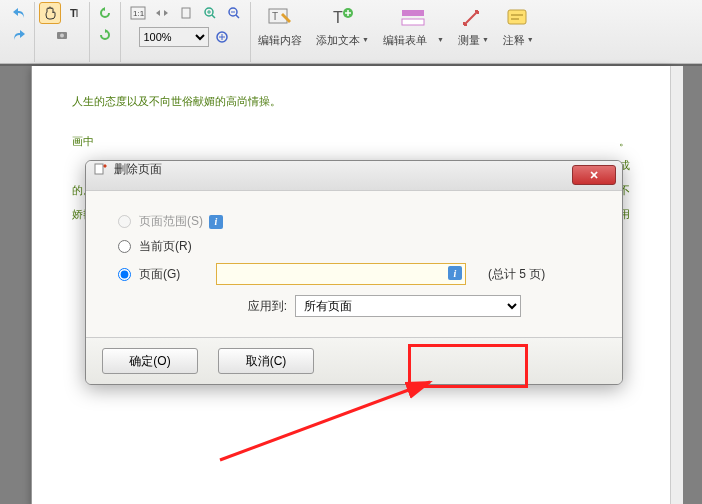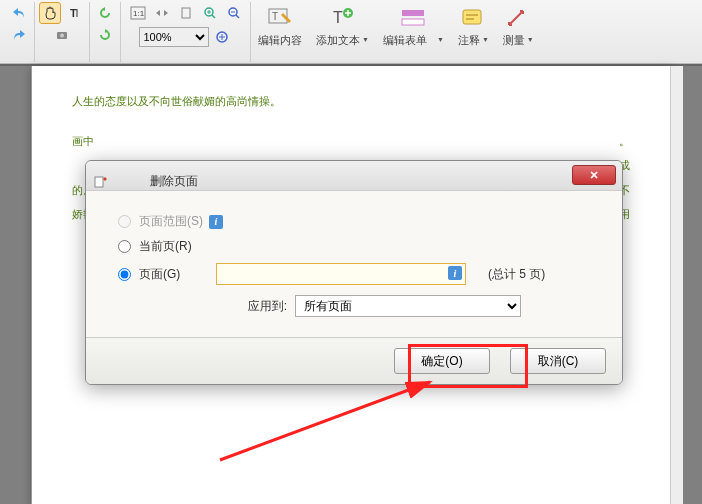--- a/index.html
+++ b/index.html
@@ -17,39 +17,39 @@
 .big-icon { width: 28px; height: 26px; display: flex; align-items: center; justify-content: center; }
 .dropdown-arrow { font-size: 7px; color: #555; }
 
 
 .doc-area { background: #808080; padding: 0; position: absolute; top: 64px; left: 0; right: 0; bottom: 0; border-top: 2px solid #666; }
 .page { background: #fff; margin: 0 auto; width: 640px; min-height: 440px; padding: 24px 40px; box-shadow: 0 2px 8px rgba(0,0,0,.3); position: relative; border-left: 1px solid #999; border-right: 1px solid #999; }
 .doc-text { font-size: 11px; color: #4d7c0f; line-height: 2.2; font-family: Liberation Mono, monospace; }
 
 
 .dialog { position: absolute; top: 160px; left: 85px; width: 538px; background: linear-gradient(#f8f8f8, #ebebeb); border: 1px solid #888; border-radius: 6px; box-shadow: 0 4px 20px rgba(0,0,0,.35); }
-.dlg-title { height: 30px; background: linear-gradient(#f0f0f0, #dedede); border-bottom: 1px solid #ccc; border-radius: 6px 6px 0 0; display: flex; align-items: flex-end; padding: 0 6px; position: relative; gap: 36px; }
+.dlg-title { height: 30px; background: linear-gradient(#f0f0f0, #dedede); border-bottom: 1px solid #ccc; border-radius: 6px 6px 0 0; display: flex; align-items: flex-start; padding: 0 6px; position: relative; }
 .dlg-title-icon { width: 16px; height: 16px; margin-right: 6px; display: flex; align-items: center; justify-content: center; }
 .dlg-title-text { font-size: 12px; color: #333; }
 .dlg-close { position: absolute; right: 6px; top: 4px; width: 44px; height: 20px; background: linear-gradient(#e07070, #c83030); border: 1px solid #903030; border-radius: 3px; color: #fff; display: flex; align-items: center; justify-content: center; cursor: pointer; font-size: 11px; font-weight: bold; }
 .dlg-body { padding: 14px 18px 16px 18px; background: #f9f8f5; }
 .dlg-range { font-size: 12px; color: #4a6a9a; margin-bottom: 10px; }
 .dlg-range .num0 { color: #d04020; font-weight: bold; }
 .dlg-range .num1 { color: #d04020; font-weight: bold; }
 .radio-row { display: flex; align-items: center; margin: 8px 0 8px 14px; font-size: 12px; color: #333; gap: 6px; }
 .radio-row input[type=radio] { margin-right: 2px; }
 .info-icon { display: inline-flex; width: 14px; height: 14px; background: #4a90d9; color: #fff; font-size: 10px; align-items: center; justify-content: center; border-radius: 2px; font-weight: bold; font-style: italic; font-family: Georgia, serif; }
 .page-input { width: 250px; height: 22px; border: 1px solid #e0b040; background: #fffef0; padding: 0 4px; }
 .page-input-wrap { position: relative; display: inline-block; }
 .page-input-info { position: absolute; right: 4px; top: 3px; }
 .total-text { font-size: 12px; color: #333; margin-left: 16px; }
 .apply-row { display: flex; align-items: center; margin: 10px 0 4px 14px; gap: 8px; justify-content: center; }
 .apply-label { font-size: 12px; color: #333; width: 86px; text-align: right; }
 .apply-select { width: 226px; height: 22px; border: 1px solid #aaa; background: #fff; font-size: 12px; padding: 0 4px; }
-.dlg-footer { border-top: 1px solid #ccc; padding: 10px 16px; display: flex; justify-content: flex-end; gap: 20px; background: linear-gradient(#f5f5f2, #e8e8e4); border-radius: 0 0 6px 6px; }
+.dlg-footer { border-top: 1px solid #ccc; padding: 10px 16px; display: flex; gap: 20px; background: linear-gradient(#f5f5f2, #e8e8e4); border-radius: 0 0 6px 6px; }
 .dlg-btn { width: 96px; height: 26px; border: 1px solid #999; border-radius: 3px; background: linear-gradient(#fefefe, #e4e4e4); font-size: 12px; cursor: pointer; }
 
 
 .highlight { position: absolute; border: 3px solid #ff2020; pointer-events: none; }
 .arrow-svg { position: absolute; pointer-events: none; }
 
 .scrollbar-gutter { position: absolute; right: -13px; top: 0; width: 13px; height: 100%; background: #eee; border-left: 1px solid #ccc; }
 </style>
 </head>
 <body>
@@ -196,39 +196,39 @@
       </div>
     <div style="display:flex;align-items:center;gap:10px">
         <span class="tb-label">编辑表单</span>
         <span class="dropdown-arrow">▼</span>
       </div>
   </div>
 
   <div class="big-btn">
     <div class="big-icon">
         <svg width="26" height="22">
+          <path d="M4 18 L18 4 M4 18 L7 18 M4 18 L4 15 M18 4 L15 4 M18 4 L18 7" stroke="#d05050" stroke-width="2" fill="none"></path>
+        </svg>
+      </div>
+    <div style="display:flex;align-items:center;gap:2px">
+        <span class="tb-label">测量</span>
+        <span class="dropdown-arrow">▼</span>
+      </div>
+  </div>
+
+  <div class="big-btn">
+    <div class="big-icon">
+        <svg width="26" height="22">
           <rect x="3" y="3" width="18" height="14" rx="2" fill="#ffe070" stroke="#c0a040"></rect>
           <line x1="6" y1="8" x2="18" y2="8" stroke="#a08020"></line>
           <line x1="6" y1="12" x2="14" y2="12" stroke="#a08020"></line>
         </svg>
       </div>
     <div style="display:flex;align-items:center;gap:2px">
         <span class="tb-label">注释</span>
-        <span class="dropdown-arrow">▼</span>
-      </div>
-  </div>
-
-  <div class="big-btn">
-    <div class="big-icon">
-        <svg width="26" height="22">
-          <path d="M4 18 L18 4 M4 18 L7 18 M4 18 L4 15 M18 4 L15 4 M18 4 L18 7" stroke="#d05050" stroke-width="2" fill="none"></path>
-        </svg>
-      </div>
-    <div style="display:flex;align-items:center;gap:2px">
-        <span class="tb-label">测量</span>
         <span class="dropdown-arrow">▼</span>
       </div>
   </div>
 </div>
 
 <div class="doc-area">
   <div class="page">
     <p class="doc-text">人生的态度以及不向世俗献媚的高尚情操。</p>
     <p class="doc-text" style="margin-top:16px; display:flex; justify-content:space-between;">
         <span>画中</span>

